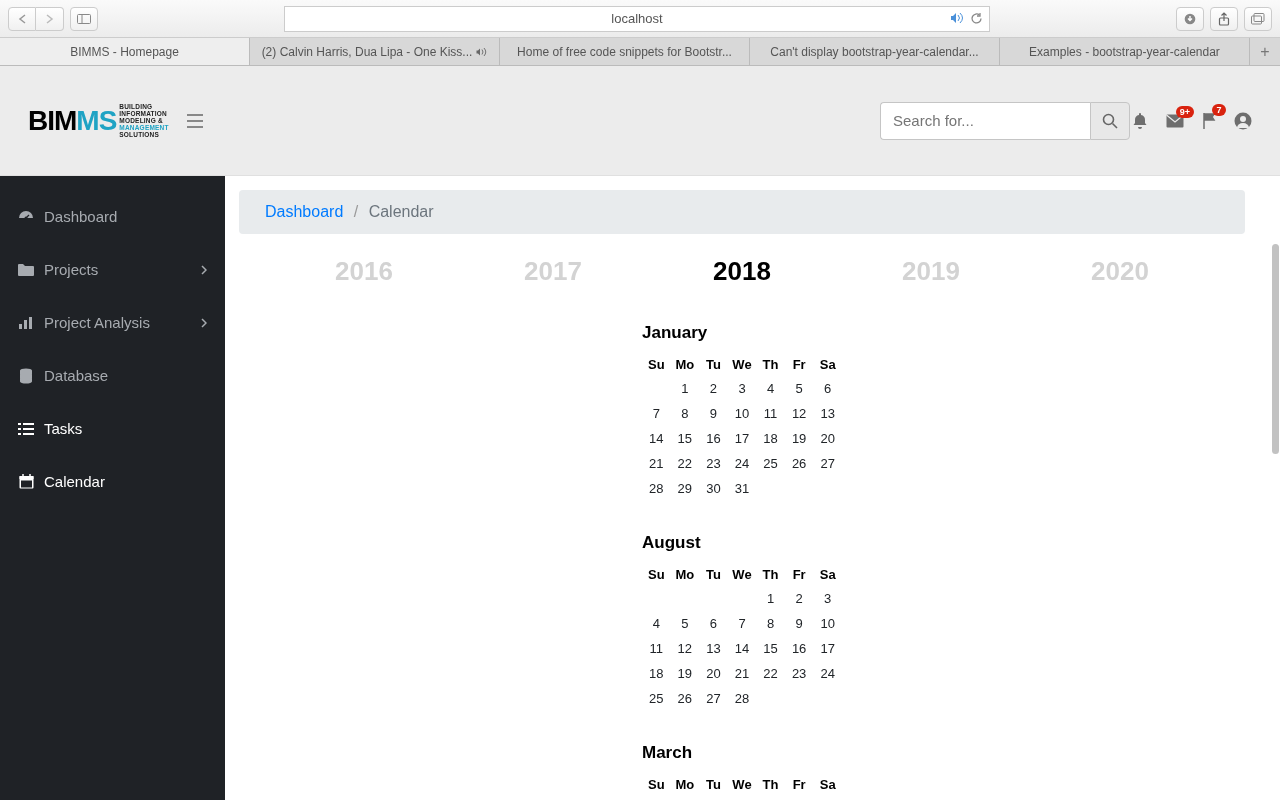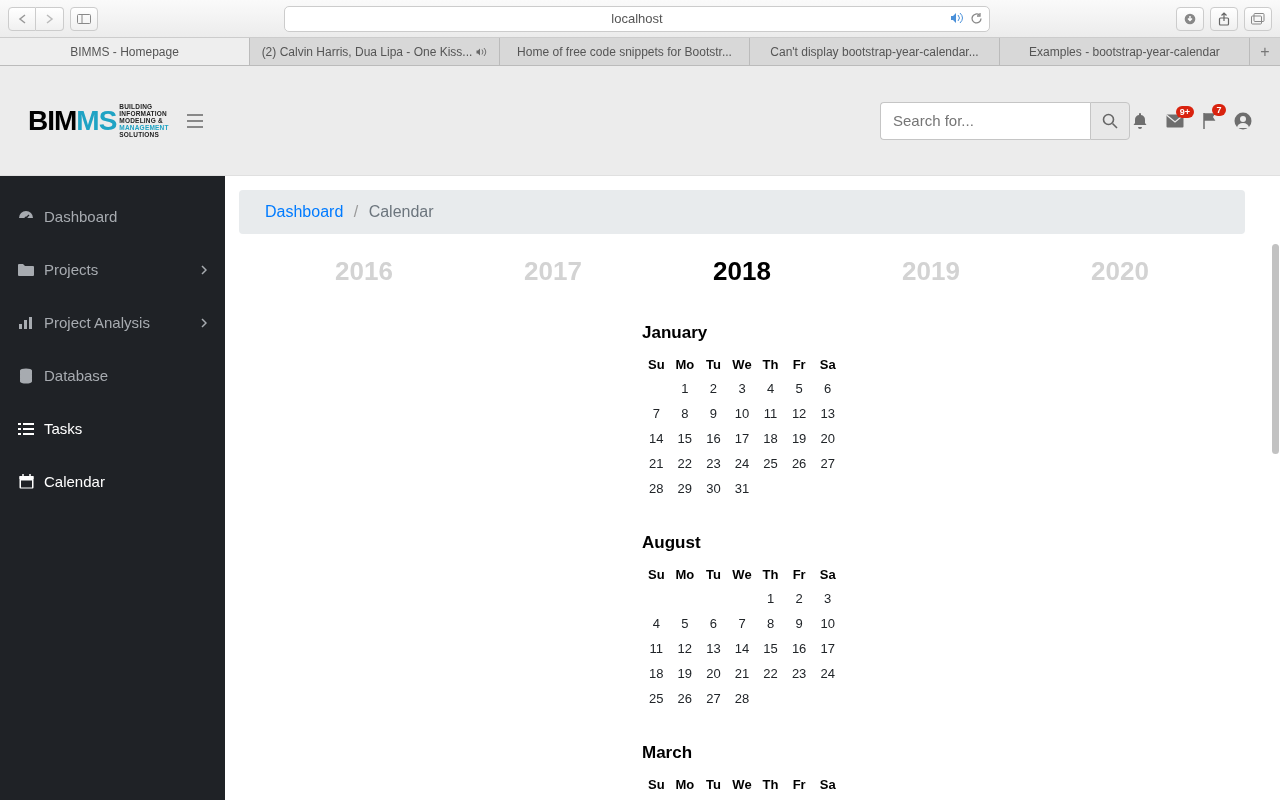--- a/index.html
+++ b/index.html
@@ -5,21 +5,21 @@
 * { box-sizing: border-box; margin: 0; padding: 0; font-family: -apple-system, BlinkMacSystemFont, "Segoe UI", Helvetica, Arial, sans-serif; }
 html, body { height: 100%; }
 body { background: #f5f5f5; display: flex; flex-direction: column; height: 800px; width: 1280px; overflow: hidden; }
 
 
 .browser-toolbar { height: 38px; background: linear-gradient(#fafafa,#ececec); border-bottom: 1px solid #ccc; display: flex; align-items: center; padding: 0 8px; gap: 6px; }
 .toolbar-btn { width: 28px; height: 24px; border: 1px solid #ccc; border-radius: 4px; background: linear-gradient(#ffffff,#f0f0f0); display: inline-flex; align-items: center; justify-content: center; color: #777; font-size: 12px; }
 .nav-group { display: flex; }
 .nav-group .toolbar-btn:first-child { border-top-right-radius: 0; border-bottom-right-radius: 0; }
 .nav-group .toolbar-btn:last-child { border-top-left-radius: 0; border-bottom-left-radius: 0; border-left: none; }
-.addr-bar { flex: 1; height: 26px; margin: 0 180px; background: #fff; border: 1px solid #ccc; border-radius: 5px; display: flex; align-items: center; justify-content: center; color: #555; font-size: 13px; position: relative; }
+.addr-bar { flex: 1; height: 26px; margin: 0 180px; background: #fff; border: 1px solid #ccc; border-radius: 0; display: flex; align-items: center; justify-content: center; color: #555; font-size: 13px; position: relative; }
 .addr-icons { position: absolute; right: 6px; display: flex; gap: 6px; color: #4a90d9; font-size: 13px; }
 .icon-reload { color: #888; }
 .right-btns { display: flex; gap: 6px; }
 
 .browser-tabs { height: 28px; background: #d8d8d8; border-bottom: 1px solid #bbb; display: flex; }
 .browser-tab { flex: 1; border-right: 1px solid #bbb; font-size: 12px; color: #555; display: flex; align-items: center; justify-content: center; padding: 0 8px; gap: 4px; overflow: hidden; white-space: nowrap; text-overflow: ellipsis; }
 .browser-tab.active { background: #eeeeee; }
 .tab-add { width: 30px; display: flex; align-items: center; justify-content: center; color: #777; font-size: 16px; }
 
 

